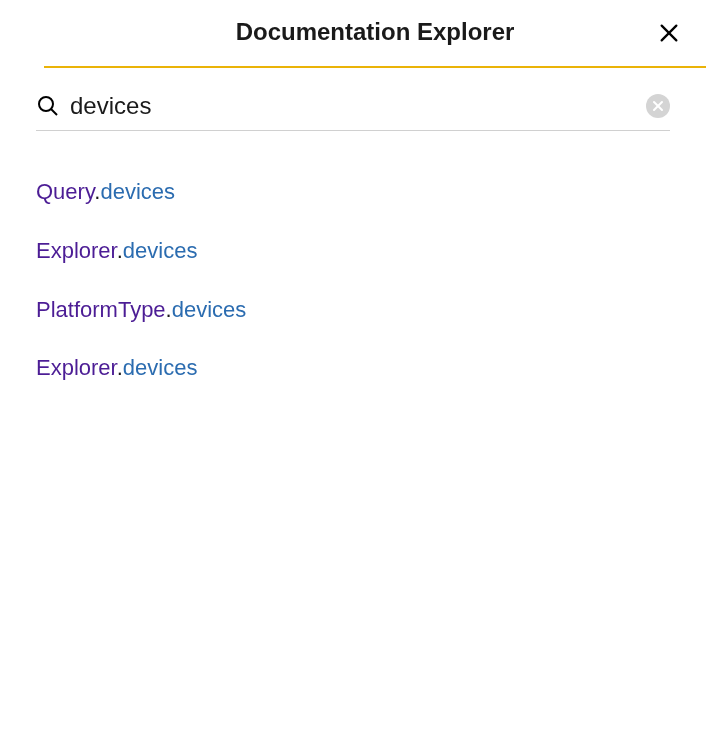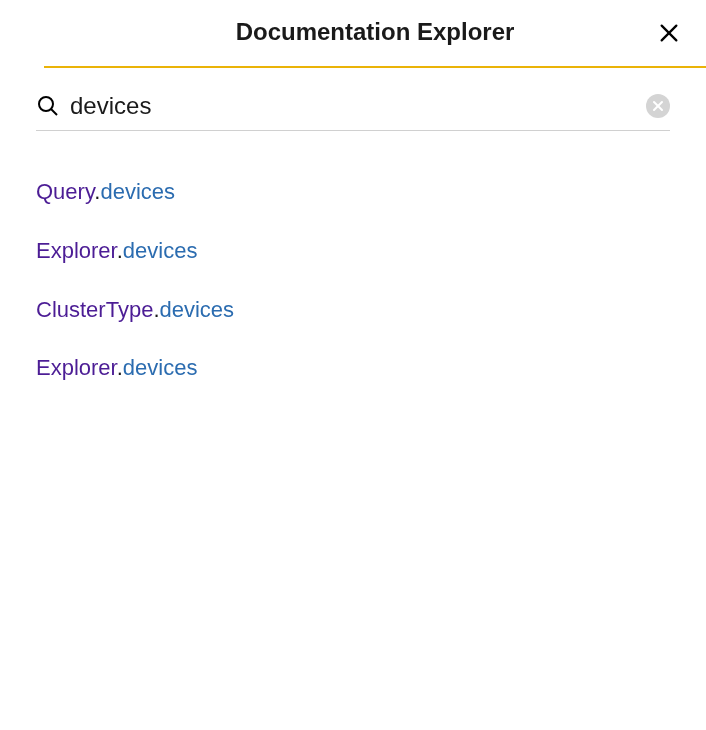--- a/index.html
+++ b/index.html
@@ -127,15 +127,15 @@
     <svg viewBox="0 0 12 12" fill="none" stroke="#fff" stroke-width="2" stroke-linecap="round">
       <line x1="2" y1="2" x2="10" y2="10"></line>
       <line x1="10" y1="2" x2="2" y2="10"></line>
     </svg>
   </button>
 </div>
 
 <div class="results">
     <div class="result-item"><span class="type-name">Query</span><span class="dot">.</span><span class="field-name">devices</span></div>
     <div class="result-item"><span class="type-name">Explorer</span><span class="dot">.</span><span class="field-name">devices</span></div>
-    <div class="result-item"><span class="type-name">ClusterType</span><span class="dot">.</span><span class="field-name">devices</span></div>
+    <div class="result-item"><span class="type-name">PlatformType</span><span class="dot">.</span><span class="field-name">devices</span></div>
     <div class="result-item"><span class="type-name">Explorer</span><span class="dot">.</span><span class="field-name">devices</span></div>
   </div>
 
 </body></html>

